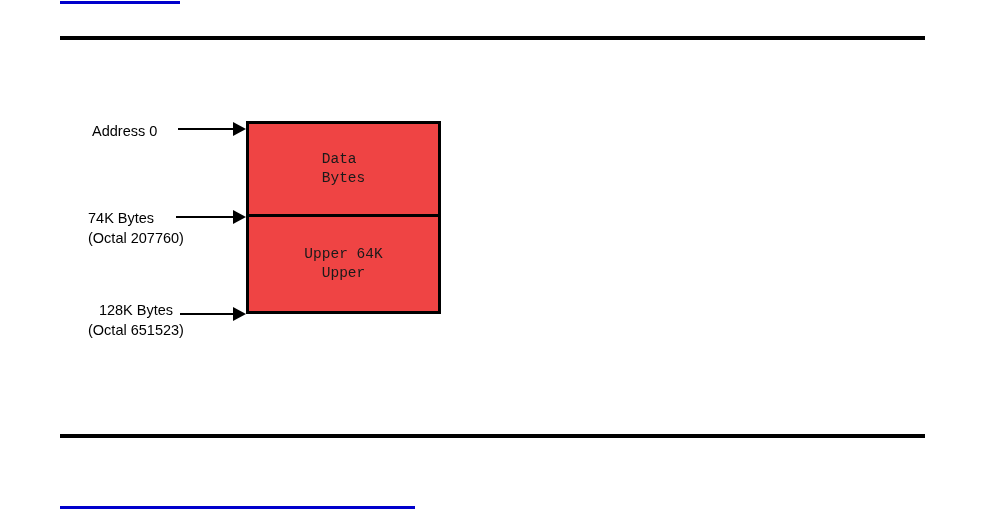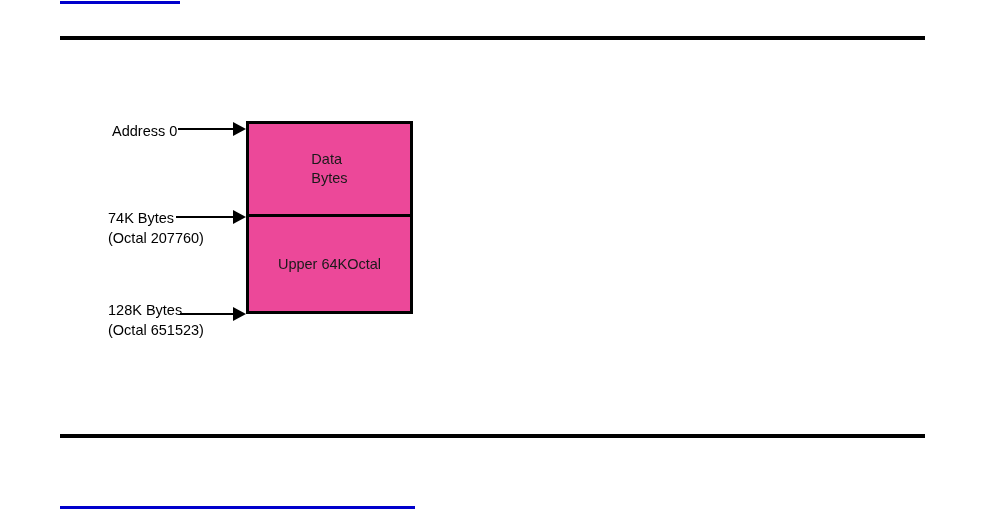--- a/index.html
+++ b/index.html
@@ -52,25 +52,26 @@
     top: 0;
     width: 984px;
     height: 512px;
   }
 
   
   #memory-box {
     position: absolute;
     left: 246px;
     top: 121px;
-    width: 167px;
+    width: 195px;
     height: 193px;
     border: 3px solid #000000;
-    background: #ec4899;
+    background: #ef4444;
     box-sizing: border-box;
+    font-family: Liberation Mono, monospace;
   }
   .mem-segment {
     position: absolute;
     left: 0;
     width: 100%;
     display: flex;
     flex-direction: column;
     align-items: center;
     justify-content: center;
     font-size: 14.5px;
@@ -88,37 +89,37 @@
     height: 94px;
   }
   .mem-line { white-space: pre; }
   #segment-data-stack .mem-lines {
     display: flex;
     flex-direction: column;
     align-items: flex-start;
   }
   #segment-upper-64k .mem-lines {
     display: flex;
+    flex-direction: column;
     align-items: center;
   }
 
   
   .addr-label {
     position: absolute;
     font-size: 14.5px;
     line-height: 20px;
     white-space: nowrap;
     color: #000000;
-    margin-left: 20px;
   }
   .addr-label .sub { display: block; }
 
   #label-address-0   { left: 92px;  top: 121px; }
   #label-64k         { left: 88px;  top: 208px; }
-  #label-128k        { left: 88px;  top: 300px; }
+  #label-128k        { left: 88px;  top: 300px; text-align: center; }
 
   
   .arrow {
     position: absolute;
     height: 14px;
   }
   .arrow .shaft {
     position: absolute;
     left: 0;
     top: 6px;
@@ -190,21 +191,21 @@
     <div class="mem-segment" id="segment-data-stack">
       <div class="mem-lines">
         <span class="mem-line">Data</span>
         <span class="mem-line">Bytes</span>
       </div>
     </div>
 
     <div class="mem-segment" id="segment-upper-64k">
       <div class="mem-lines">
         <span class="mem-line">Upper 64K</span>
-        <span class="mem-line">Octal</span>
+        <span class="mem-line">Upper</span>
       </div>
     </div>
 
   </div>
 </div>
 
 <div class="hrule" id="rule-bottom"></div>
 
 <div class="link-bar" id="link-bottom"></div>
 

